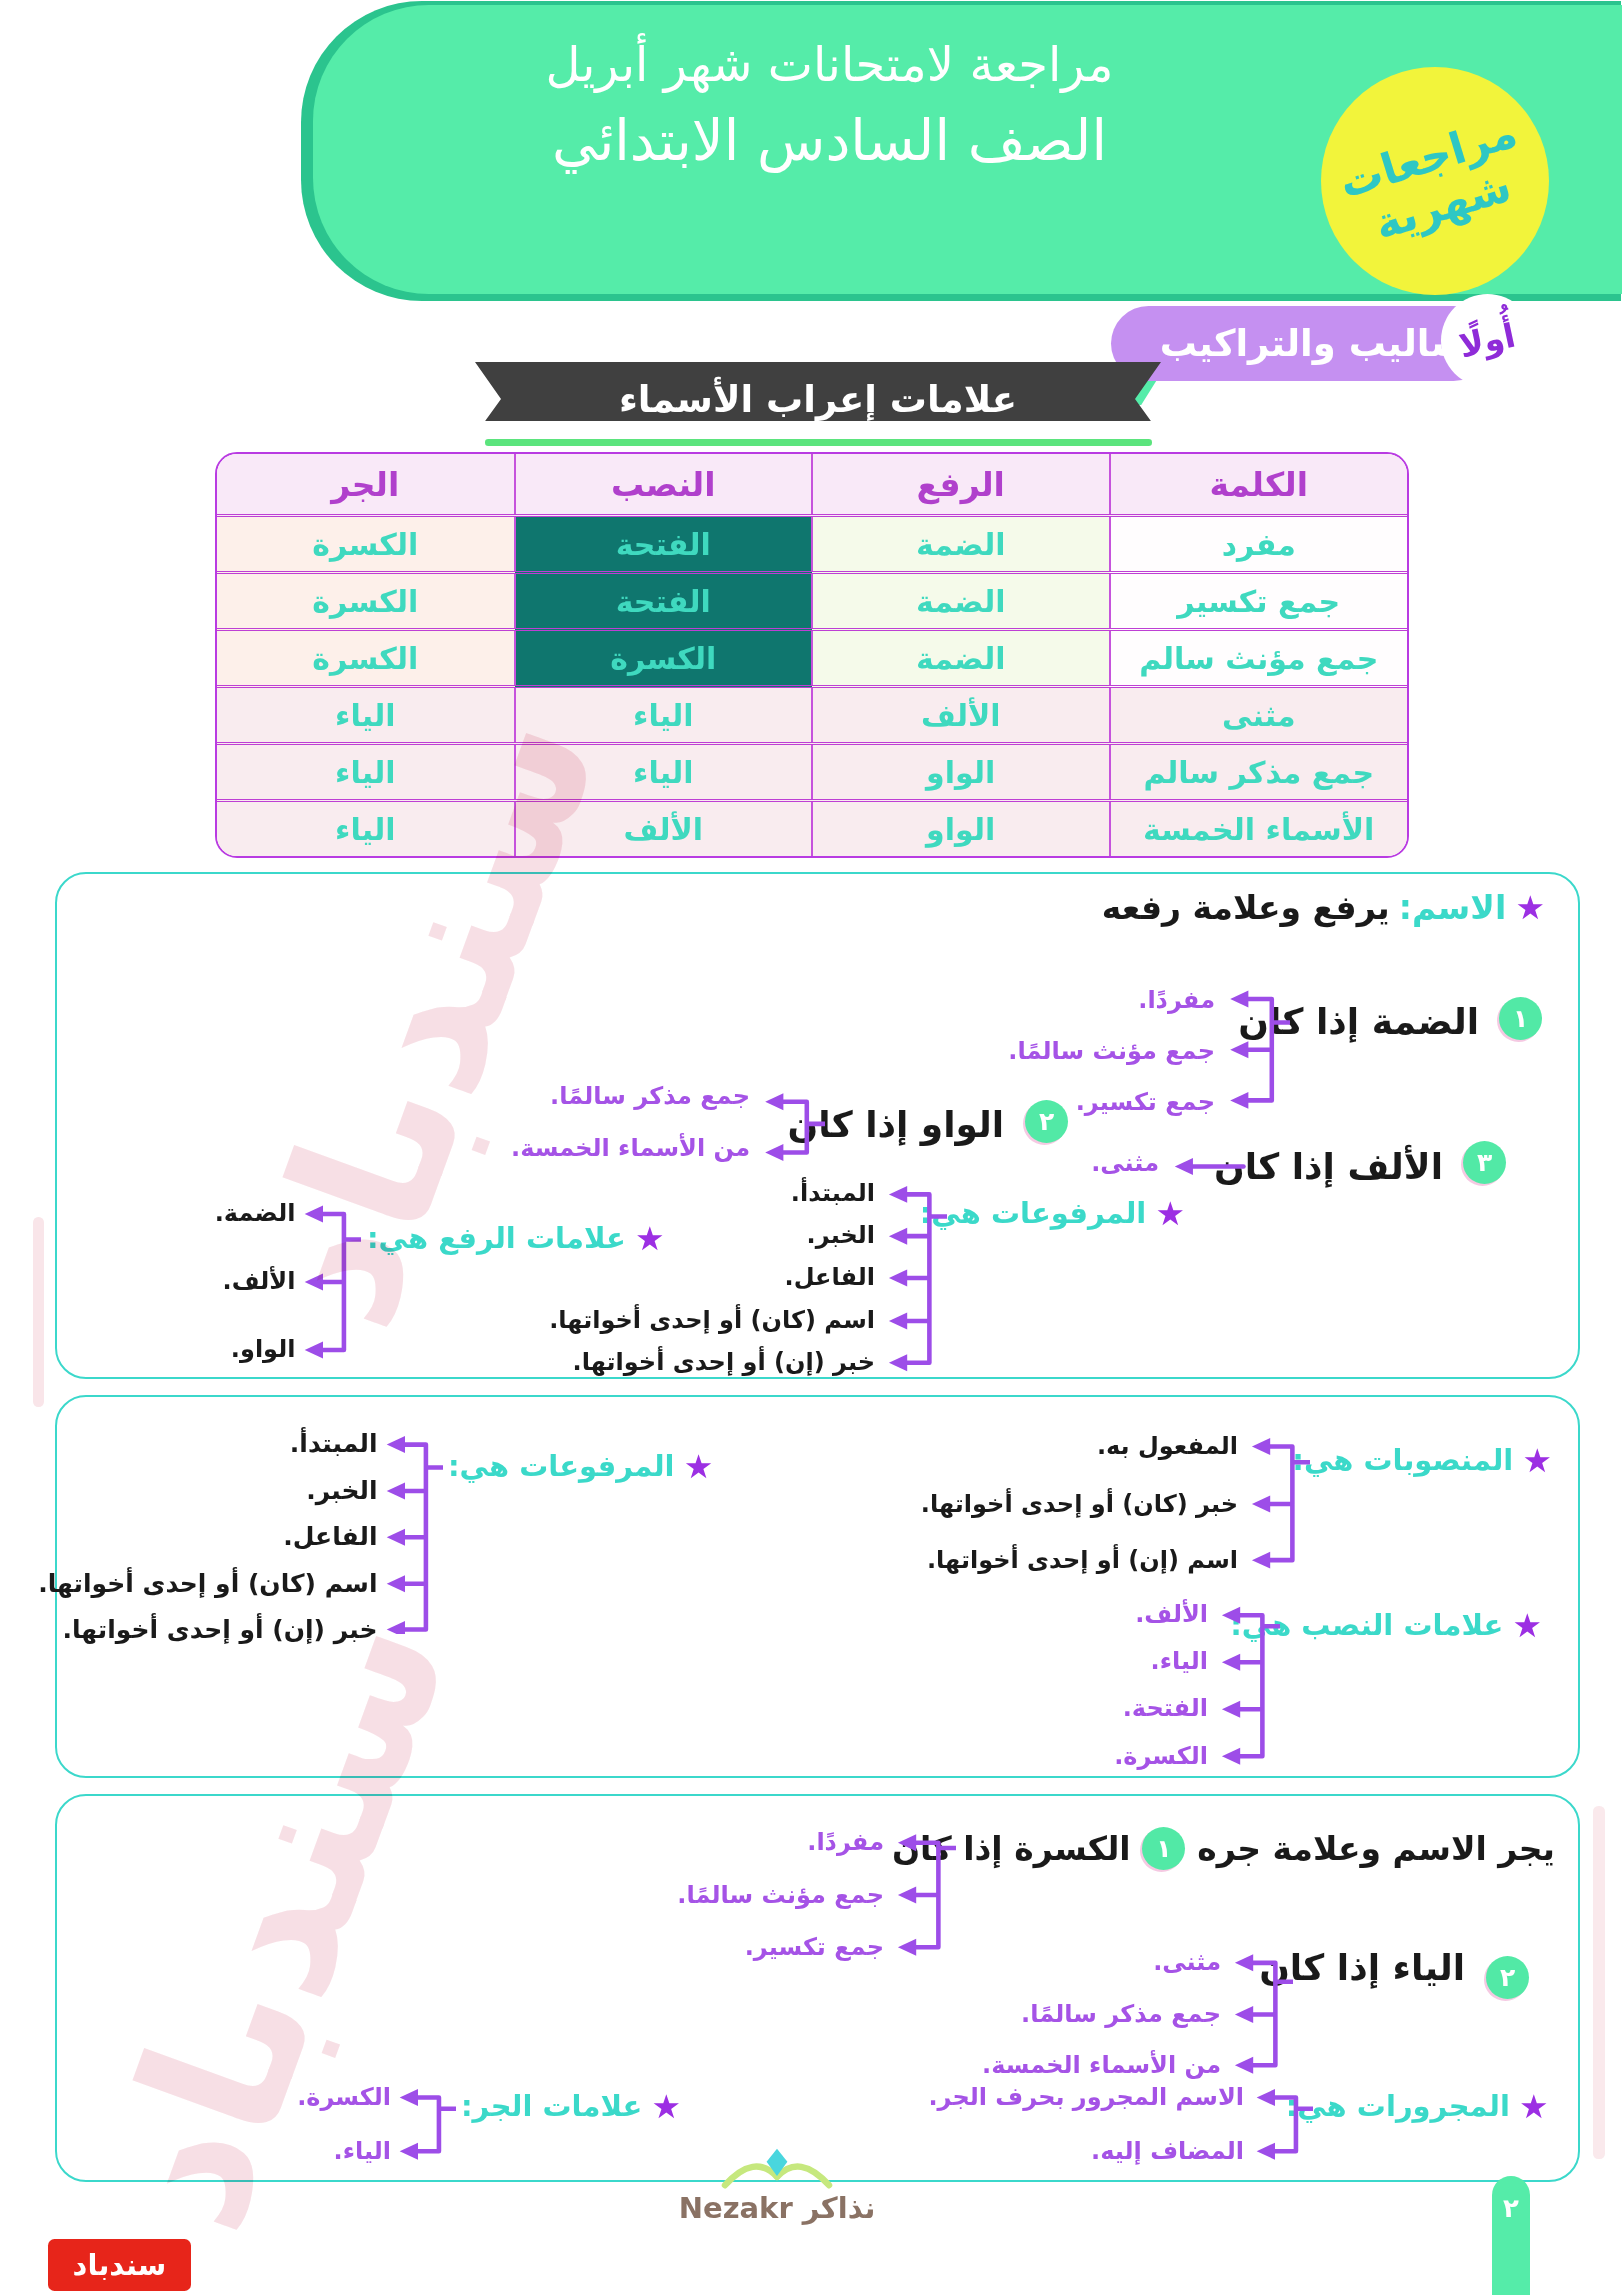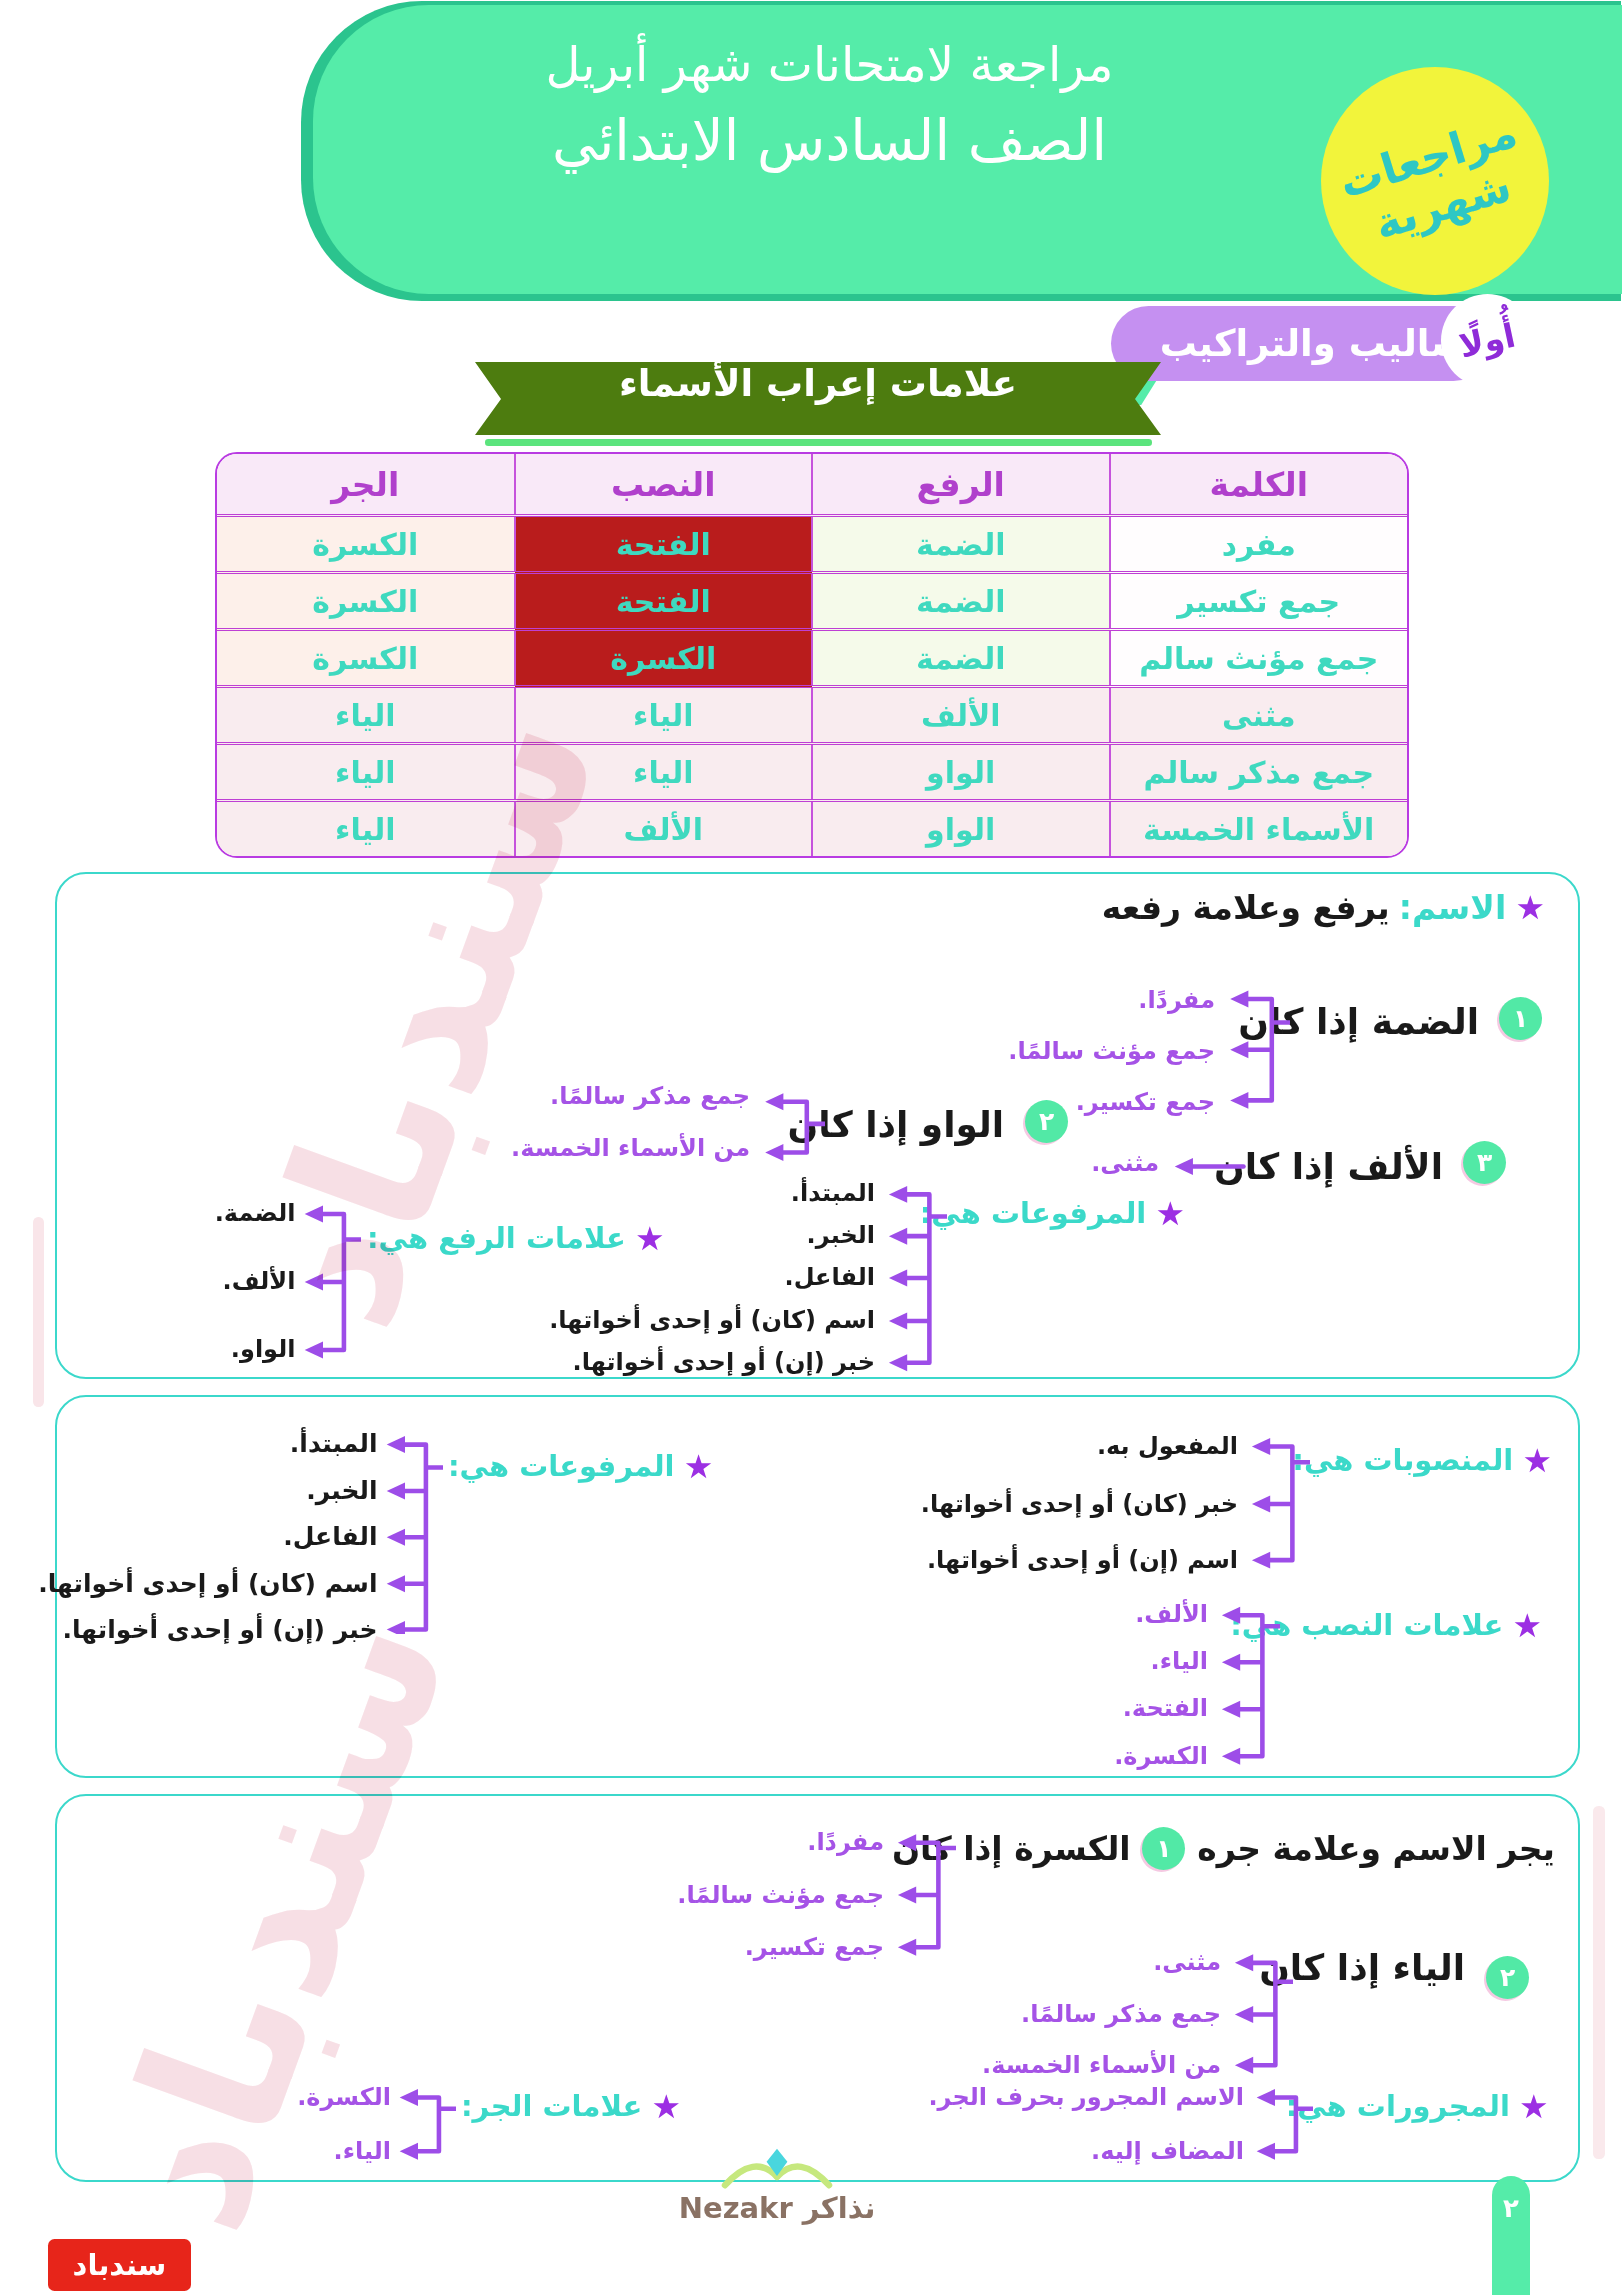--- a/index.html
+++ b/index.html
@@ -18,33 +18,33 @@
   .badge-text{transform:rotate(-17deg);color:#2EC7C4;font-weight:bold;font-size:43px;line-height:50px;text-align:center}
   
   .banner{left:1112px;top:306px;width:380px;height:75px;border-radius:38px;background:#C590F1;
           display:flex;align-items:center;justify-content:center;padding-left:65px;box-sizing:border-box;z-index:2}
   .banner-text{color:#ffffff;font-weight:bold;font-size:37px;white-space:nowrap}
   .ord-circle{left:1442px;top:294px;width:93px;height:93px;border-radius:50%;background:#ffffff;
               display:flex;align-items:center;justify-content:center;z-index:3}
   .ord-text{color:#8F2BD8;font-weight:bold;font-size:33px;transform:rotate(-12deg)}
   .deco-slant{left:1078px;top:364px;width:77px;height:41px;background:#55ECA9;transform:skewX(-32deg)}
   
-  .ribbon{left:476px;top:362px;width:686px;height:76px;background:#4d7c0f;
+  .ribbon{left:476px;top:362px;width:686px;height:59px;background:#404040;
           clip-path:polygon(0 0,686px 0,660px 37px,686px 73px,0 73px,26px 37px);
-          display:flex;align-items:flex-start;justify-content:center;z-index:2}
+          display:flex;align-items:flex-end;justify-content:center;z-index:2}
   .ribbon-text{color:#ffffff;font-weight:bold;font-size:37px}
   .ribbon-shadow{left:486px;top:439px;width:667px;height:6.5px;background:#5BE47D;border-radius:3.3px}
   
   .tablewrap{left:216px;top:452px;width:1190px;border:2.6px solid #B93BE2;border-radius:22px;overflow:hidden;background:#fff;z-index:2}
   table{width:100%;border-collapse:collapse;table-layout:fixed}
   th{height:58px;background:#F9E9F8;color:#B040CC;font-size:33px;font-weight:bold;text-align:center}
   td{height:52px;color:#3FD9BF;font-size:30px;font-weight:bold;text-align:center}
   th:not(:last-child),td:not(:last-child){border-left:2px solid #C653DC}
   tbody td{border-top:3.9px double #BE3FD4}
-  .c0{background:#FFFDFE}.c1{background:#F5FAEA}.c2{background:#b91c1c}.c3{background:#FDF0EA}
+  .c0{background:#FFFDFE}.c1{background:#F5FAEA}.c2{background:#0f766e}.c3{background:#FDF0EA}
   tr.tint .c0,tr.tint .c1,tr.tint .c2,tr.tint .c3{background:#F9ECEF}
   
   .box{position:absolute;left:56px;width:1525px;border:2.6px solid #3BD8CB;border-radius:31px;box-sizing:border-box;z-index:2}
   #box1{top:872px;height:507px}
   #box2{top:1395px;height:383px}
   #box3{top:1794px;height:388px}
   .grp{position:absolute;display:flex;align-items:center;gap:9.2px;white-space:nowrap}
   .star{color:#9C2FE3;font-size:33px;line-height:1}
   .tlabel{color:#3BD9C9;font-size:29px;font-weight:bold}
   .ilabel{color:#1A1A1A;font-size:36px;font-weight:bold;white-space:nowrap;position:absolute}

